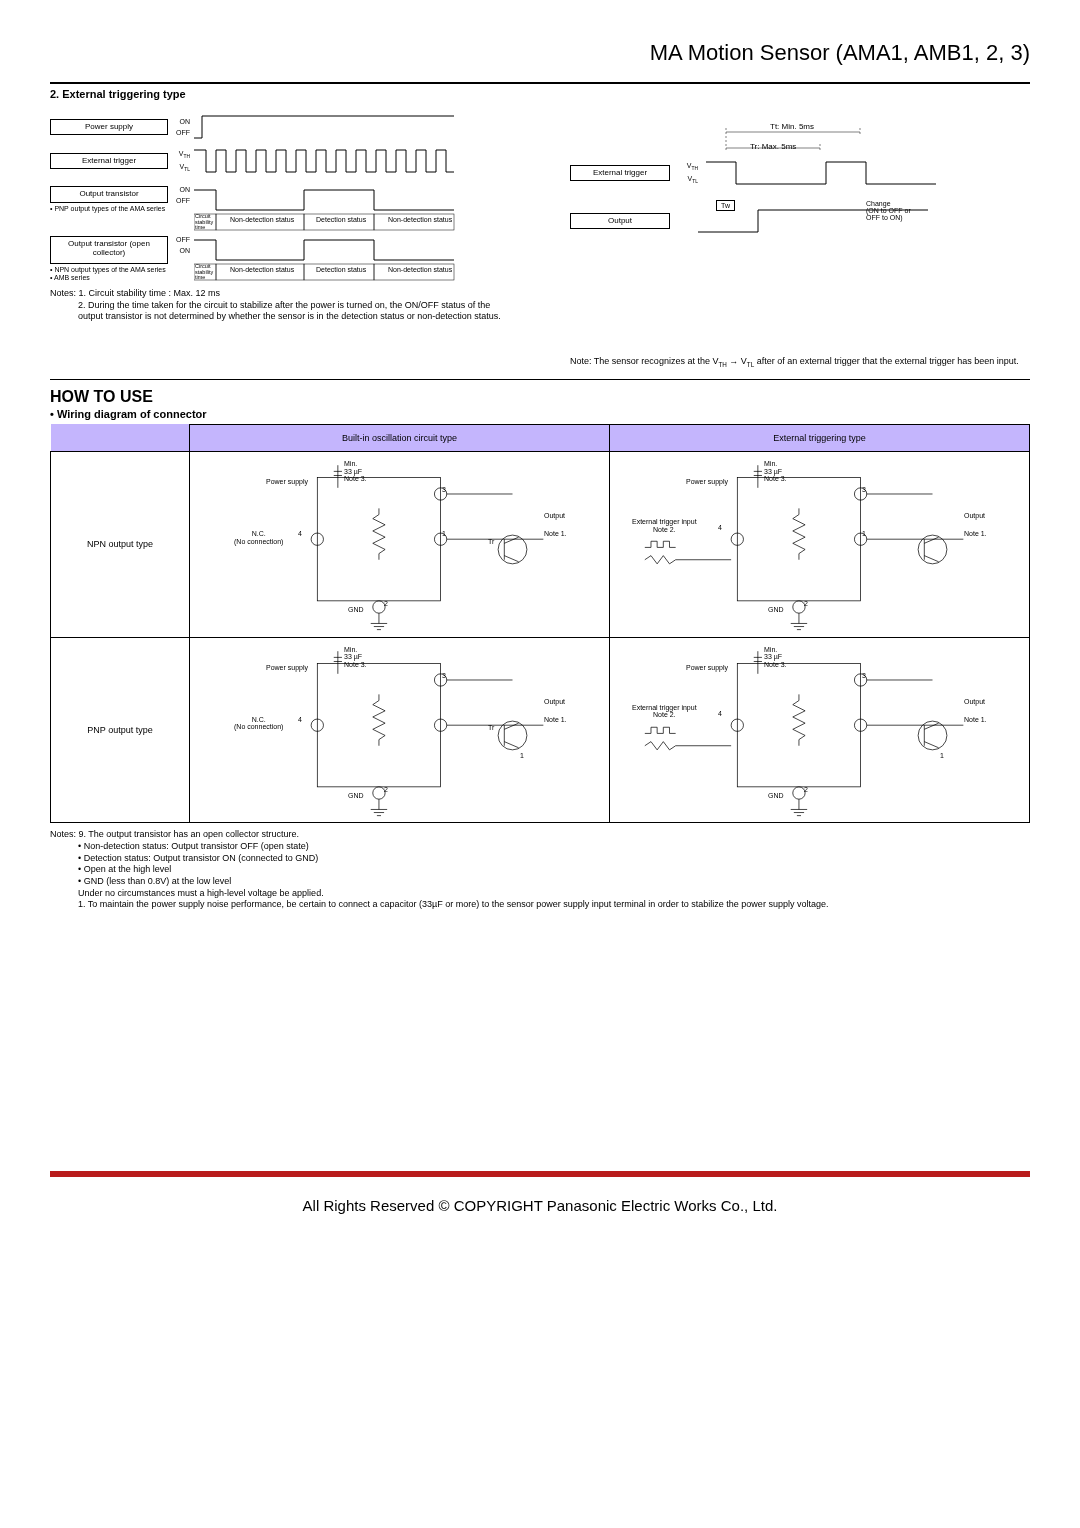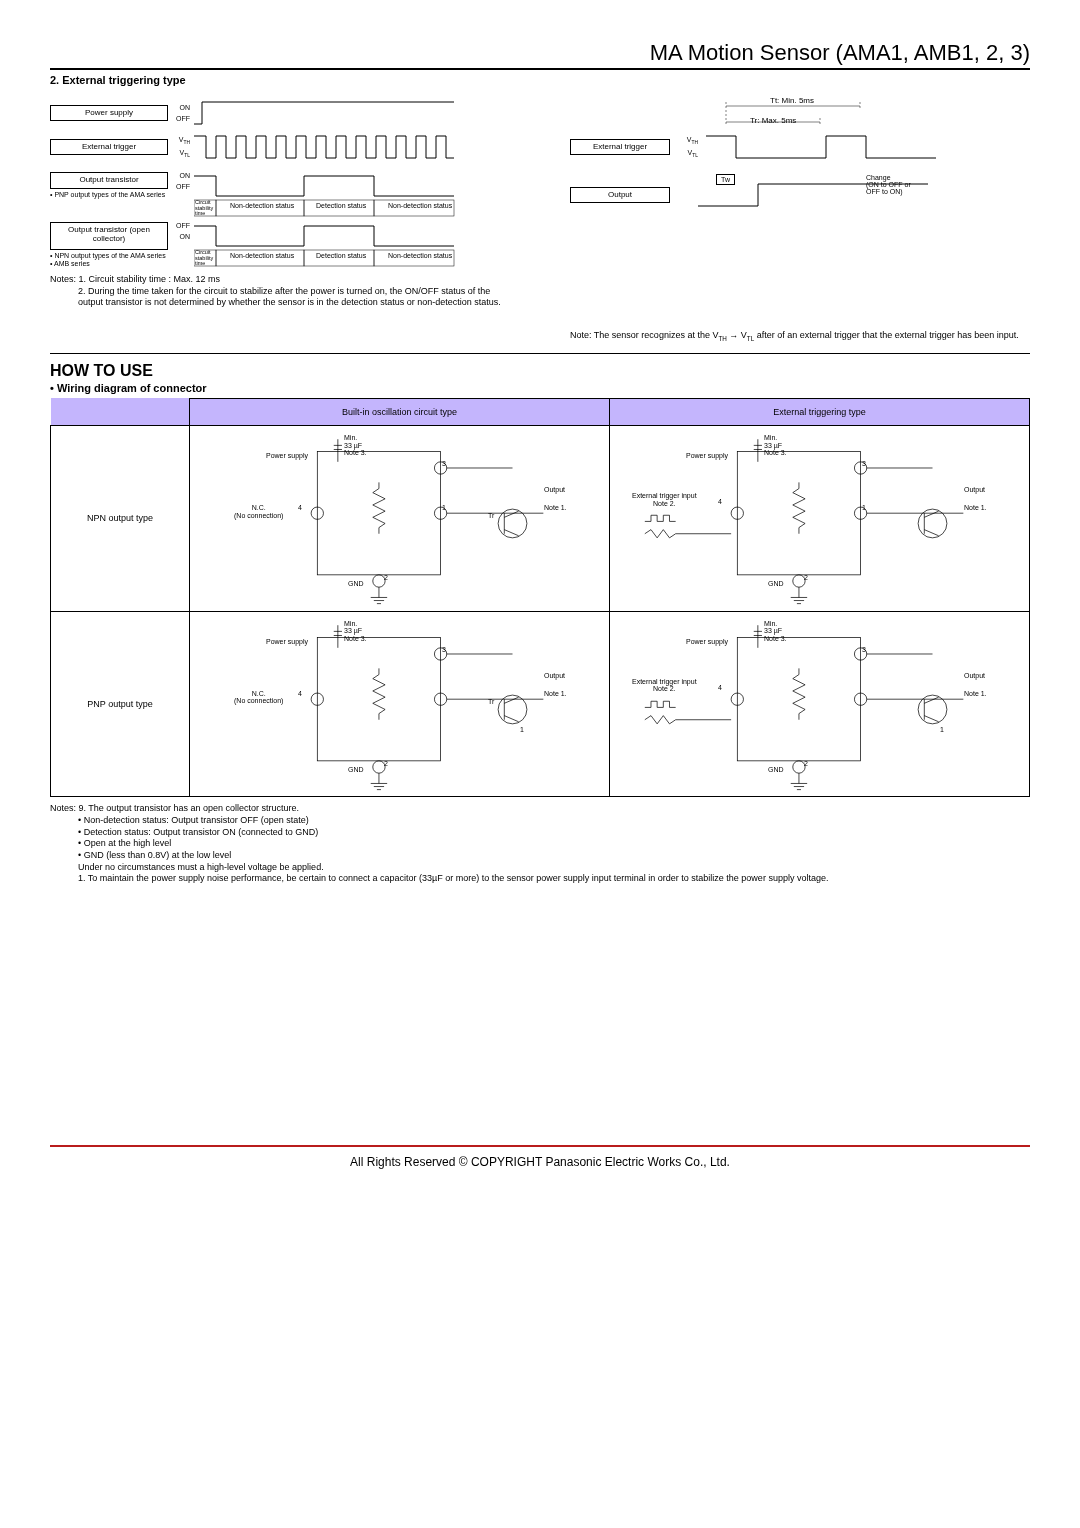--- a/index.html
+++ b/index.html
@@ -7,21 +7,21 @@
     font-size: 10px;
     color: #000;
     background: #fff;
     margin: 0;
     padding: 40px 50px;
     width: 980px;
   }
   .title-row {
     text-align: right;
     border-bottom: 2px solid #000;
-    padding-bottom: 2px;
+    padding-bottom: 16px;
     margin-bottom: 2px;
   }
   .title {
     font-size: 22px;
     font-weight: normal;
   }
   .section-heading {
     font-size: 11px;
     font-weight: bold;
     margin: 4px 0 8px 0;
@@ -105,24 +105,24 @@
   }
   .circuit-placeholder {
     width: 100%;
     height: 100%;
     position: relative;
   }
   .cp-label { position: absolute; font-size: 7px; line-height: 1.1; }
 
   .footer {
     margin-top: 260px;
-    border-top: 2px solid #b91c1c;
-    padding-top: 8px;
+    border-top: 6px solid #b91c1c;
+    padding-top: 20px;
     text-align: center;
-    font-size: 12px;
+    font-size: 15px;
   }
 
   sub { font-size: 0.7em; }
 </style>
 </head>
 <body>
 
 <div class="title-row">
   <span class="title">MA Motion Sensor (AMA1, AMB1, 2, 3)</span>
 </div>
@@ -213,21 +213,21 @@
         </div>
       </div>
     </div>
     <div class="notes">
       <div>Notes: 1. Circuit stability time : Max. 12 ms</div>
       <div class="notes-indent">2. During the time taken for the circuit to stabilize after the power is turned on, the ON/OFF status of the output transistor is not determined by whether the sensor is in the detection status or non-detection status.</div>
     </div>
   </div>
 
   <div class="diagram-col">
-    <div class="tg tg2" style="margin-top:2px">
+    <div class="tg tg2" style="margin-top:14px">
       <div style="position:relative;height:140px;margin-left:0">
 
         <div style="position:absolute;left:200px;top:0;font-size:8px">Tt: Min. 5ms</div>
         <div style="position:absolute;left:180px;top:20px;font-size:8px">Tr: Max. 5ms</div>
         <svg style="position:absolute;left:140px;top:6px" width="220" height="28">
           <line x1="16" y1="4" x2="150" y2="4" stroke="#000" stroke-width="0.5"></line>
           <line x1="16" y1="20" x2="110" y2="20" stroke="#000" stroke-width="0.5"></line>
           <line x1="16" y1="0" x2="16" y2="24" stroke="#000" stroke-width="0.5" stroke-dasharray="2 2"></line>
           <line x1="110" y1="16" x2="110" y2="24" stroke="#000" stroke-width="0.5" stroke-dasharray="2 2"></line>
           <line x1="150" y1="0" x2="150" y2="8" stroke="#000" stroke-width="0.5" stroke-dasharray="2 2"></line>

